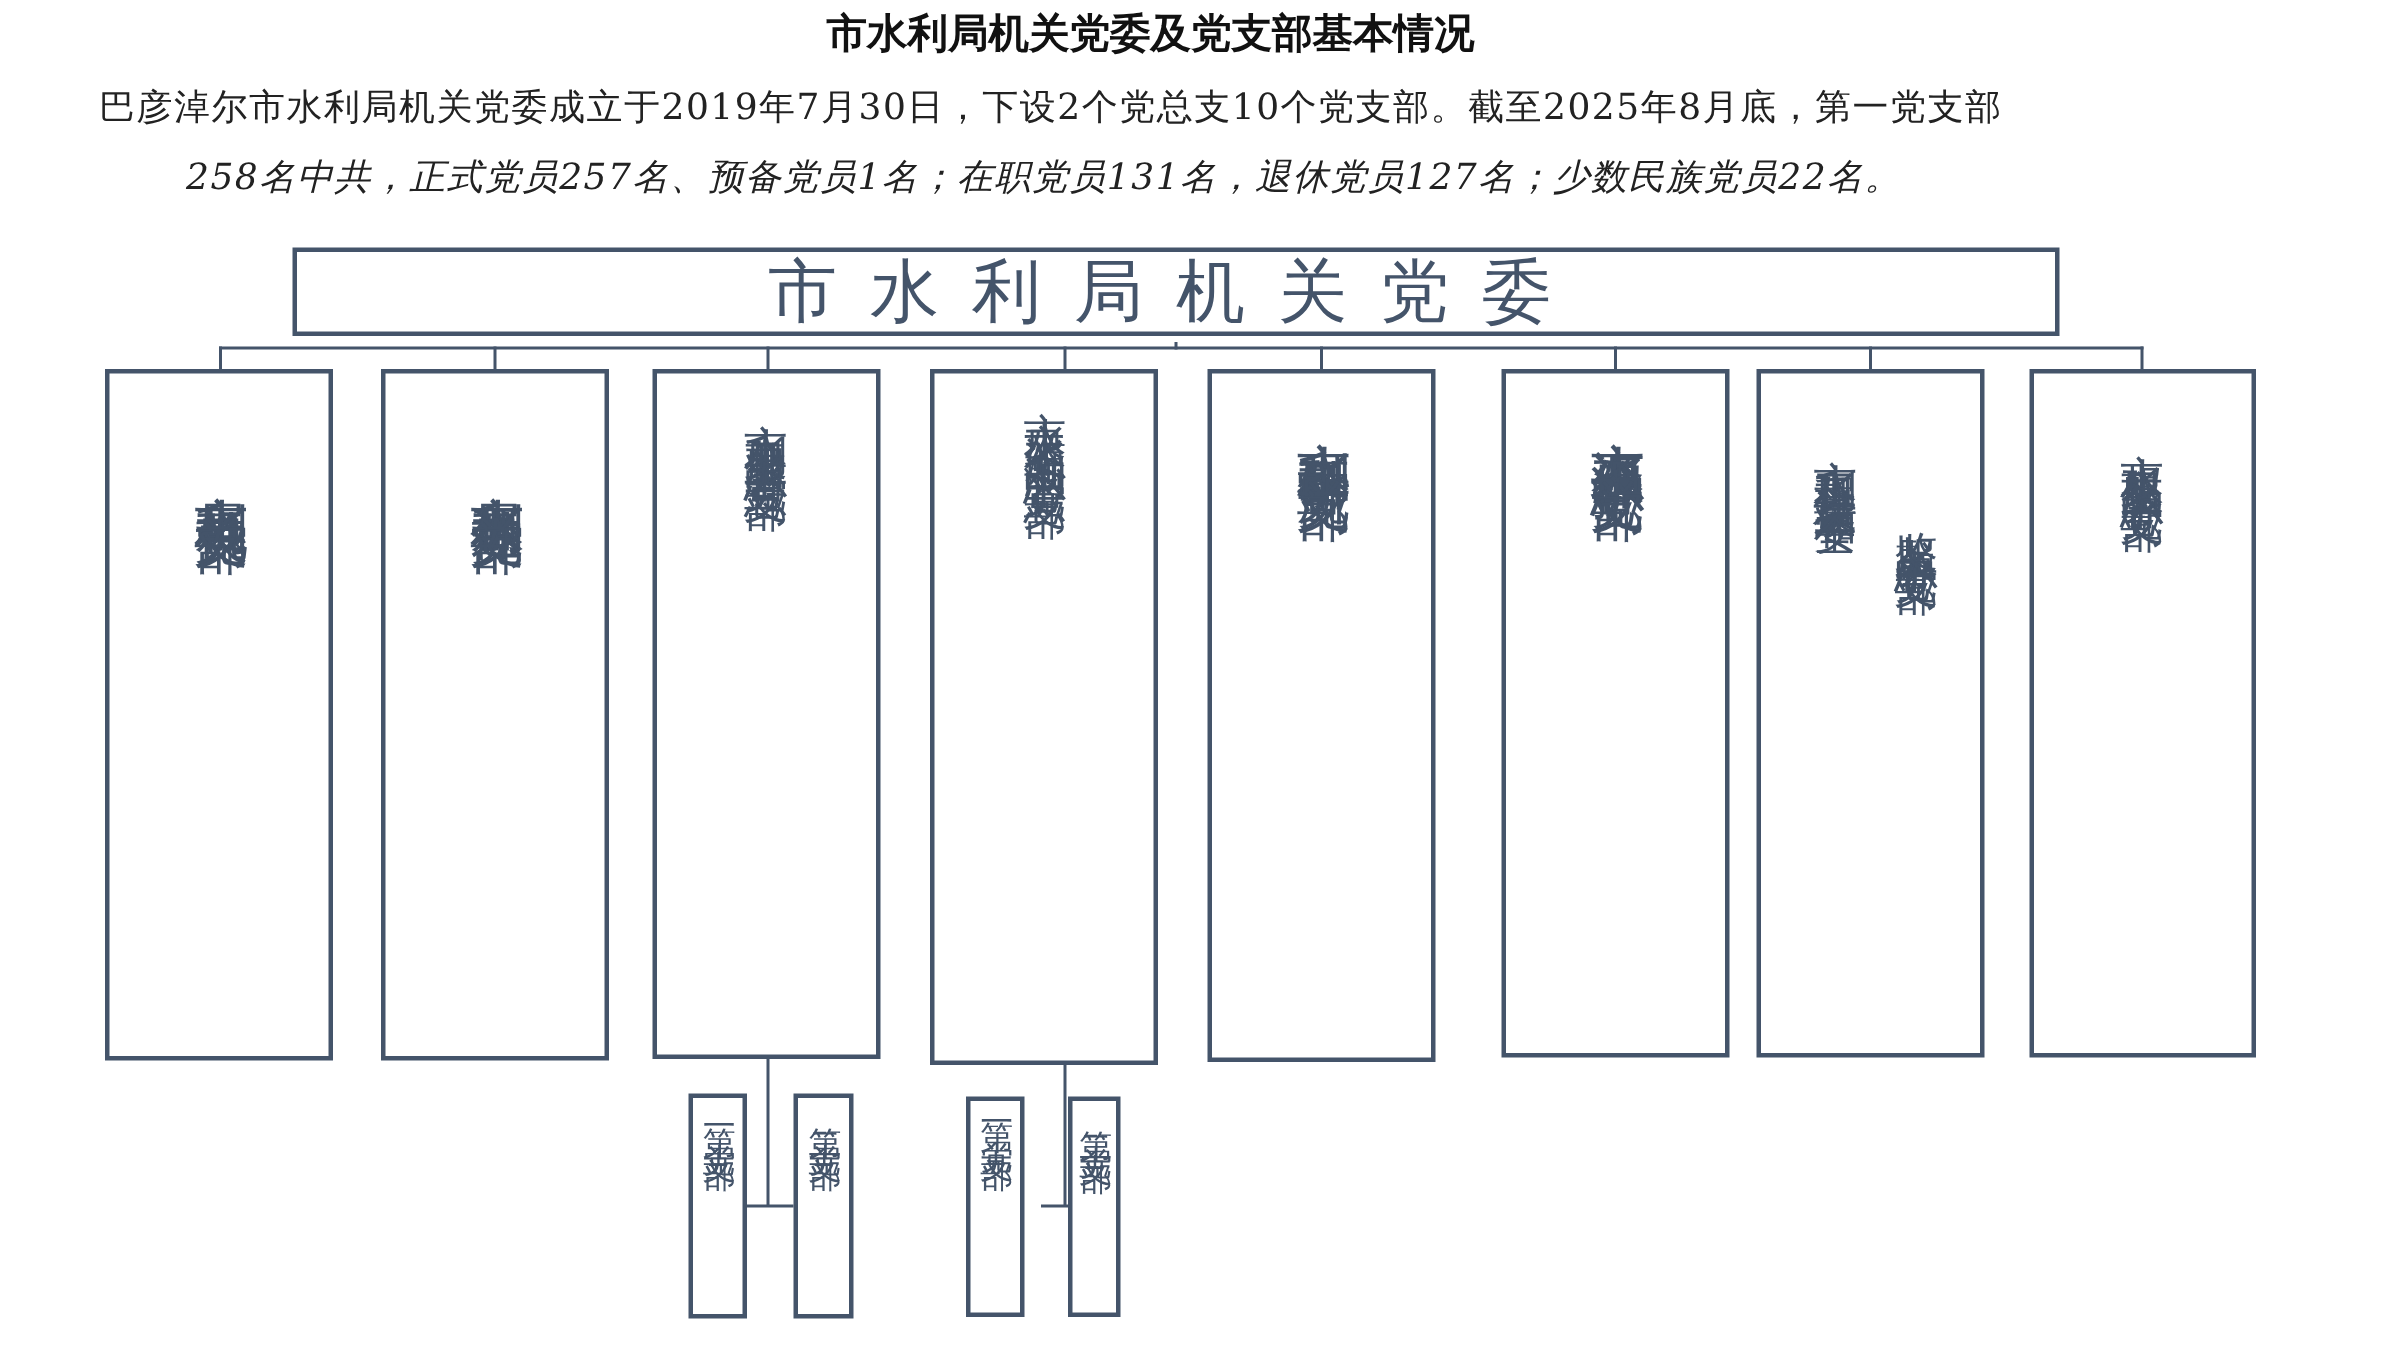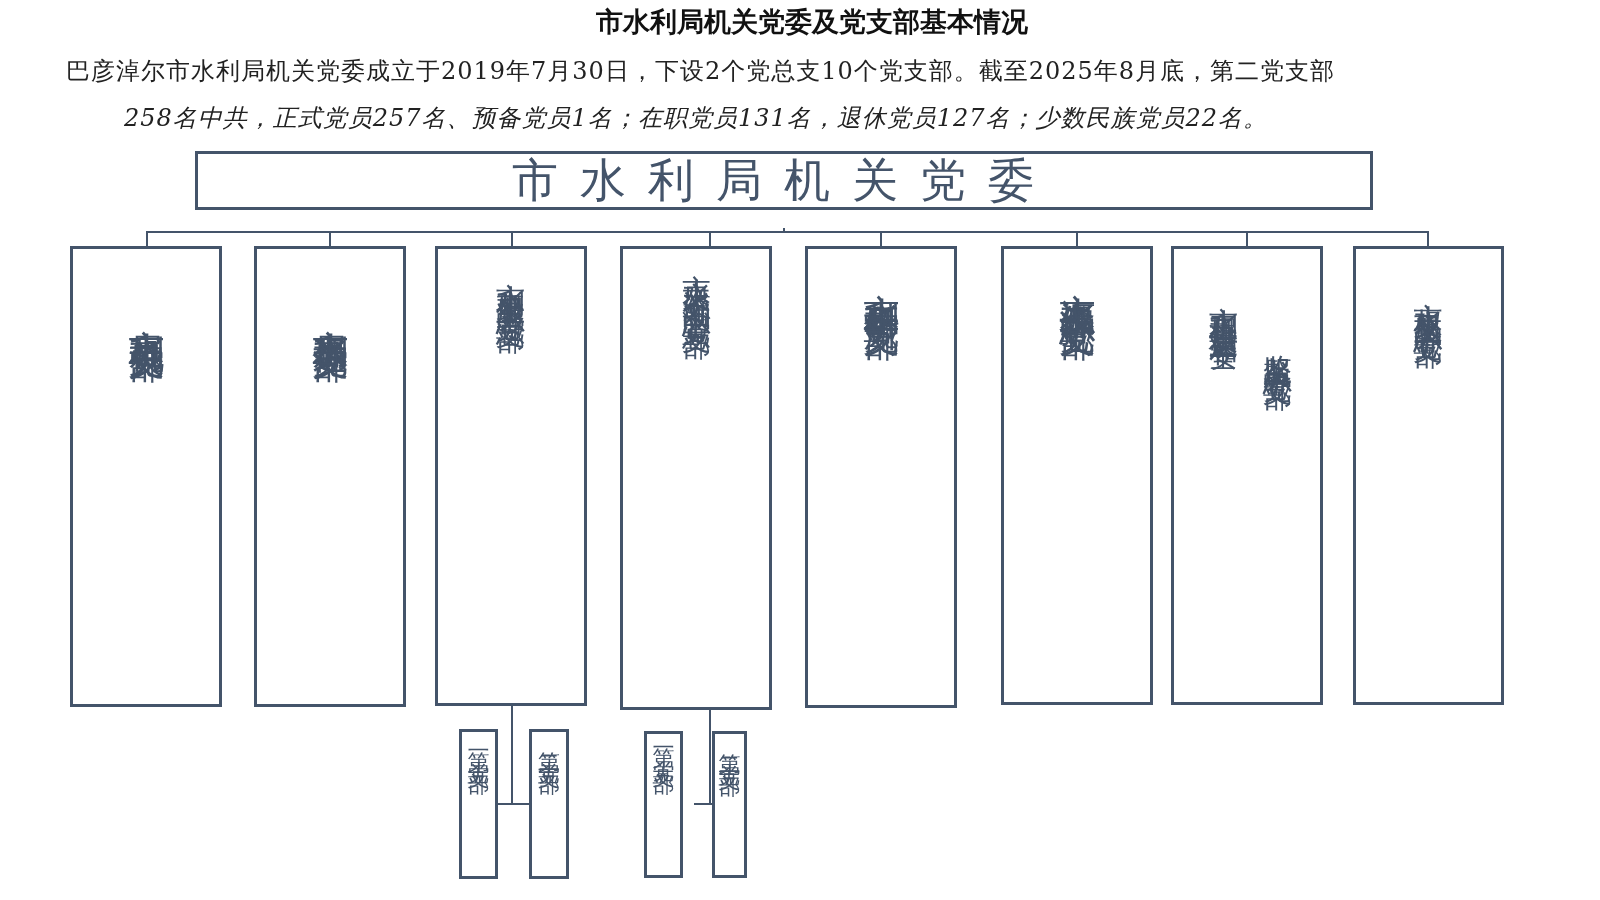--- a/index.html
+++ b/index.html
@@ -1,37 +1,37 @@
 <!DOCTYPE html>
 <html><head>
 <meta charset="utf-8">
 <style>
   html, body { margin:0; padding:0; background:#ffffff; }
   body { width:1600px; height:900px; position:relative; overflow:hidden;
          font-family:"DejaVu Sans", "Liberation Sans", sans-serif; color:#44546a; }
   .title { position:absolute; left:0; top:4px; width:1534px; text-align:center;
            font-family:"DejaVu Serif","Liberation Serif",serif; font-weight:bold;
-           font-size:27px; color:#111; letter-spacing:0px;margin-left:45px; }
+           font-size:27px; color:#111; letter-spacing:0px; }
   .intro { position:absolute; font-family:"DejaVu Serif","Liberation Serif",serif;
            font-size:24px; color:#222; white-space:nowrap; letter-spacing:1px; }
   .intro.l1 { left:66px; top:55px; }
   .intro.l2 { left:124px; top:102px;font-style:italic; }
   .box { position:absolute; border:3px solid #44546a; background:#fff; box-sizing:border-box; }
-  .root { left:195px; top:151px; width:1178px; height:59px; display:flex; align-items:center; justify-content:center; }
+  .root { left:195px; top:165px; width:1178px; height:59px; display:flex; align-items:center; justify-content:center; }
   .root span { font-size:46px; letter-spacing:22px; color:#44546a; }
   .line { position:absolute; background:#44546a; }
   .vtext { position:absolute; left:0; right:0; display:flex; justify-content:center; }
   .vtext span { writing-mode:vertical-rl; text-orientation:upright; color:#44546a; }
   .small span { font-size:22px; letter-spacing:0; }
 </style>
 </head>
 <body>
 
 <div class="title">市水利局机关党委及党支部基本情况</div>
-<div class="intro l1">巴彦淖尔市水利局机关党委成立于2019年7月30日，下设2个党总支10个党支部。截至2025年8月底，第二党支部</div>
+<div class="intro l1">巴彦淖尔市水利局机关党委成立于2019年7月30日，下设2个党总支10个党支部。截至2025年8月底，第一党支部</div>
 <div class="intro l2">258名中共，正式党员257名、预备党员1名；在职党员131名，退休党员127名；少数民族党员22名。</div>
 
 <div class="box root">
   <span>市水利局机关党委</span>
 </div>
 
 <div class="line" style="left:146px; top:231px; width:1283px; height:2px;"></div>
 <div class="line" style="left:783px; top:228px; width:2px; height:5px;"></div>
 
 <div class="line" style="left:146px; top:231px; width:2px; height:16px;"></div>

